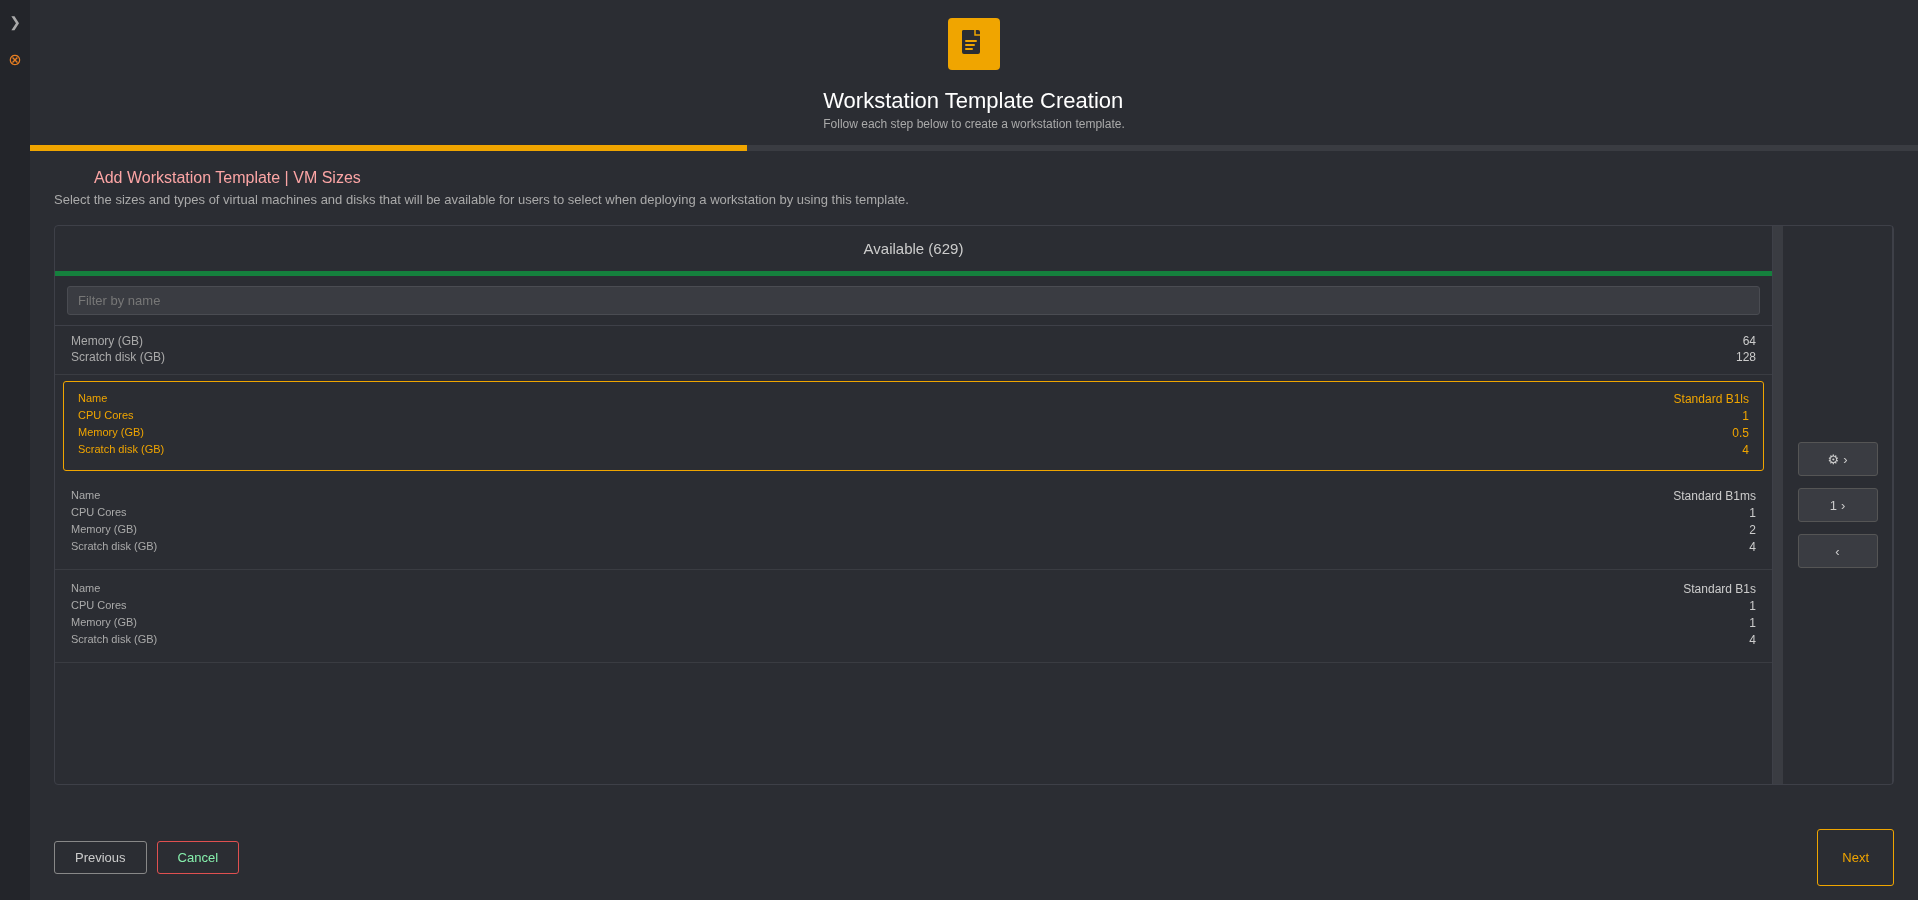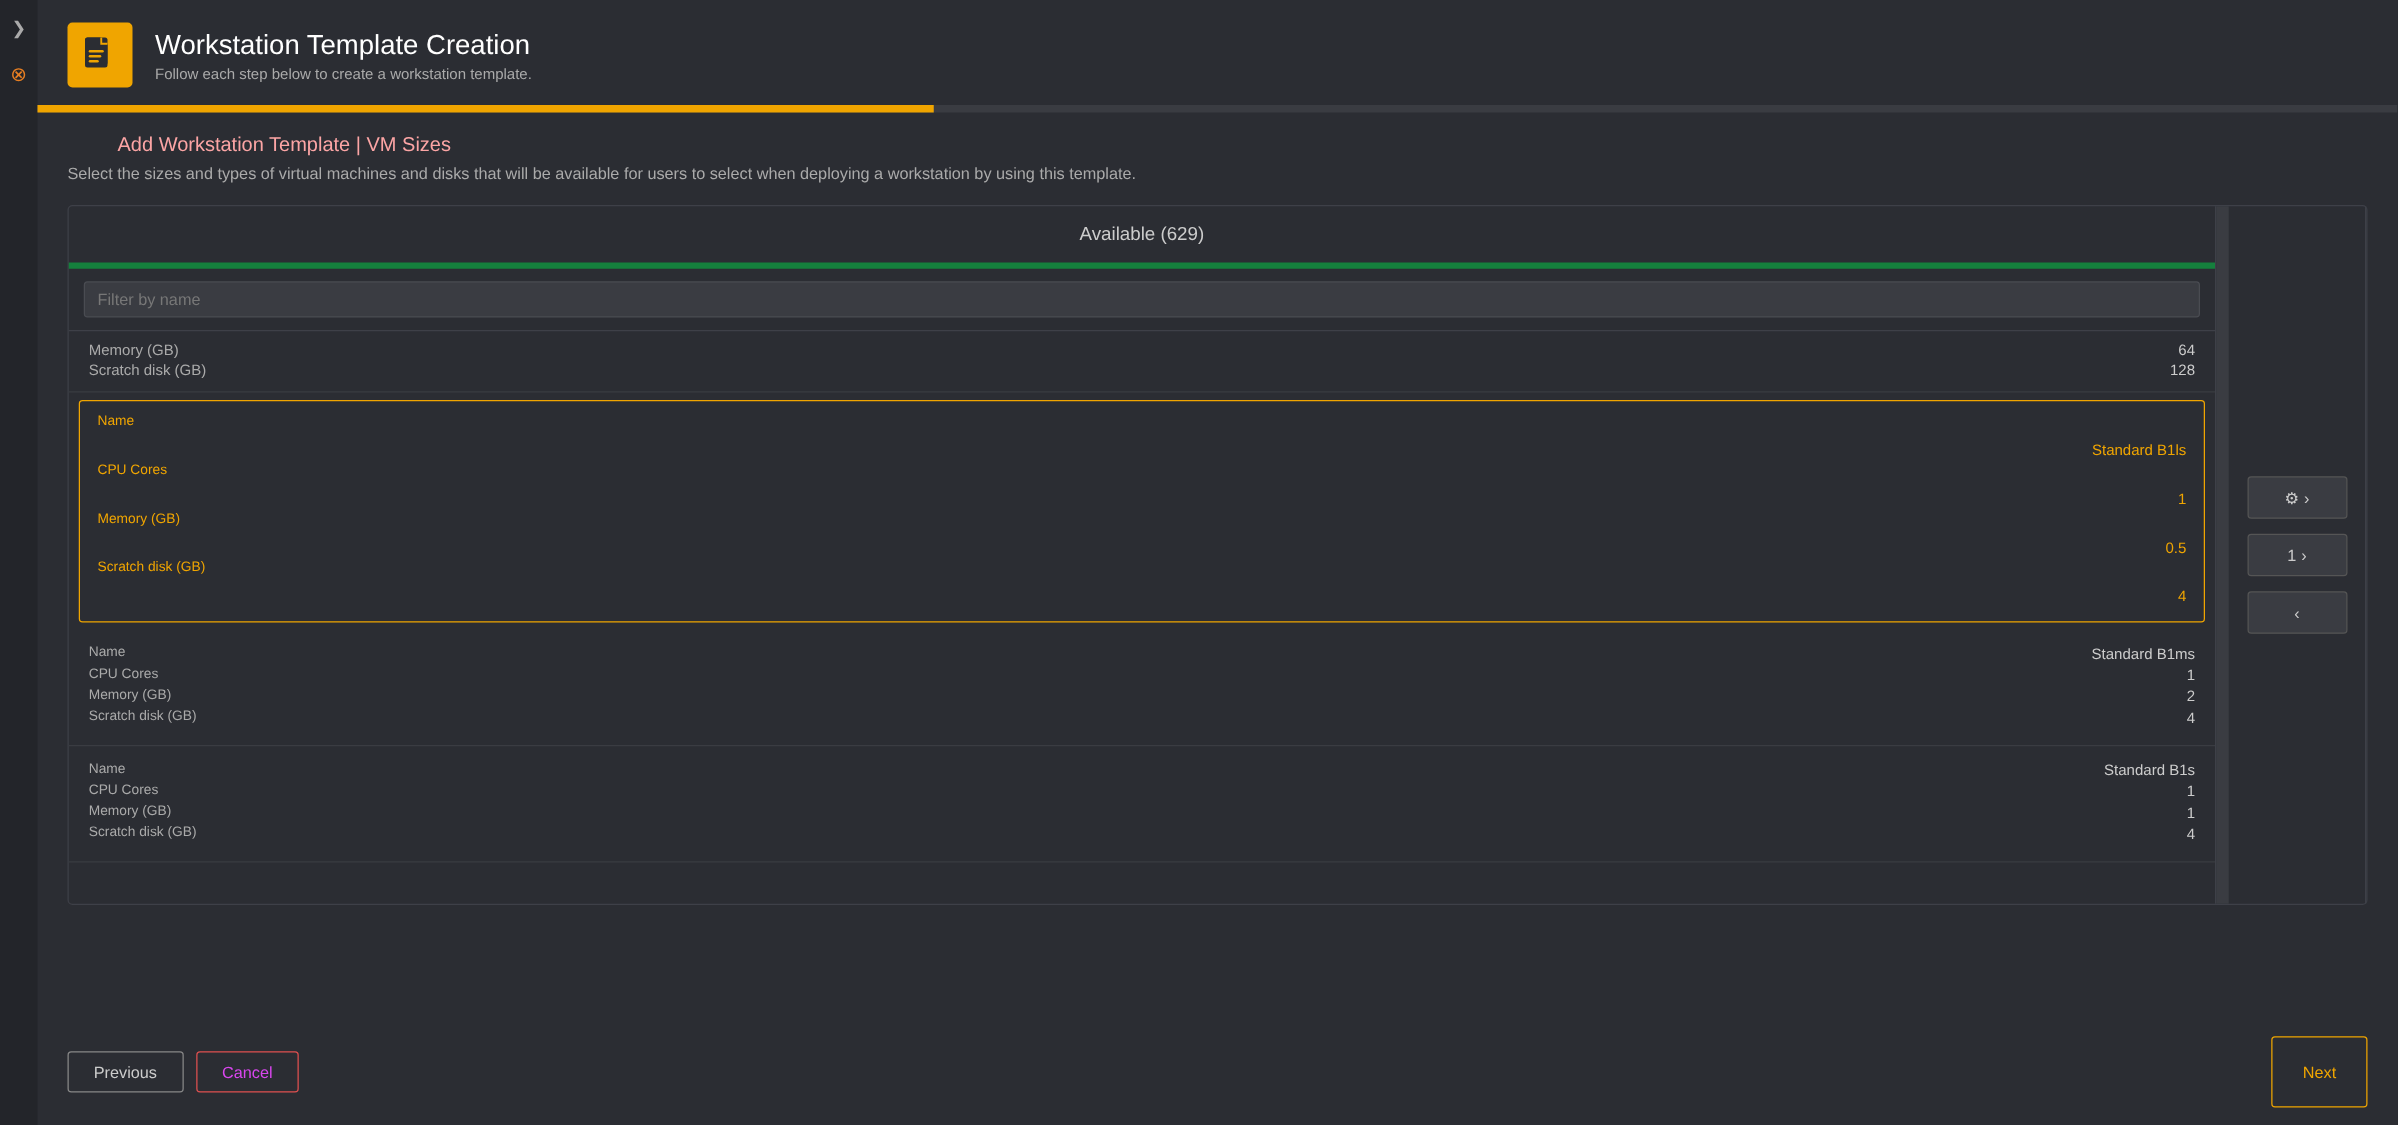--- a/index.html
+++ b/index.html
@@ -41,20 +41,21 @@
       display: flex;
       flex-direction: column;
       padding: 0;
     }
     
     .header {
       display: flex;
       align-items: center;
       padding: 18px 24px 14px 24px;
       gap: 18px;
+      flex-direction: column;
     }
     .header-icon {
       width: 52px;
       height: 52px;
       background: #f0a500;
       border-radius: 4px;
       display: flex;
       align-items: center;
       justify-content: center;
       flex-shrink: 0;
@@ -175,21 +176,20 @@
       color: #f0a500;
       font-weight: 500;
     }
     .vm-item .vm-value {
       color: #cccccc;
       font-size: 12px;
     }
     .vm-item .vm-value.selected-value {
       color: #f0a500;
       font-weight: 500;
-      margin-top: 22px;
     }
     
     .scrollbar-area {
       width: 10px;
       background: #3a3c42;
       flex-shrink: 0;
     }
     
     .transfer-buttons {
       width: 110px;
@@ -250,21 +250,21 @@
       border: 1px solid #888;
       color: #cccccc;
       border-radius: 3px;
       cursor: pointer;
       font-size: 13px;
     }
     .btn-cancel {
       padding: 8px 20px;
       background: transparent;
       border: 1px solid #e05050;
-      color: #d946ef;
+      color: #86efac;
       border-radius: 3px;
       cursor: pointer;
       font-size: 13px;
     }
     .btn-next {
       padding: 20px 24px;
       background: transparent;
       border: 1px solid #f0a500;
       color: #f0a500;
       border-radius: 3px;

